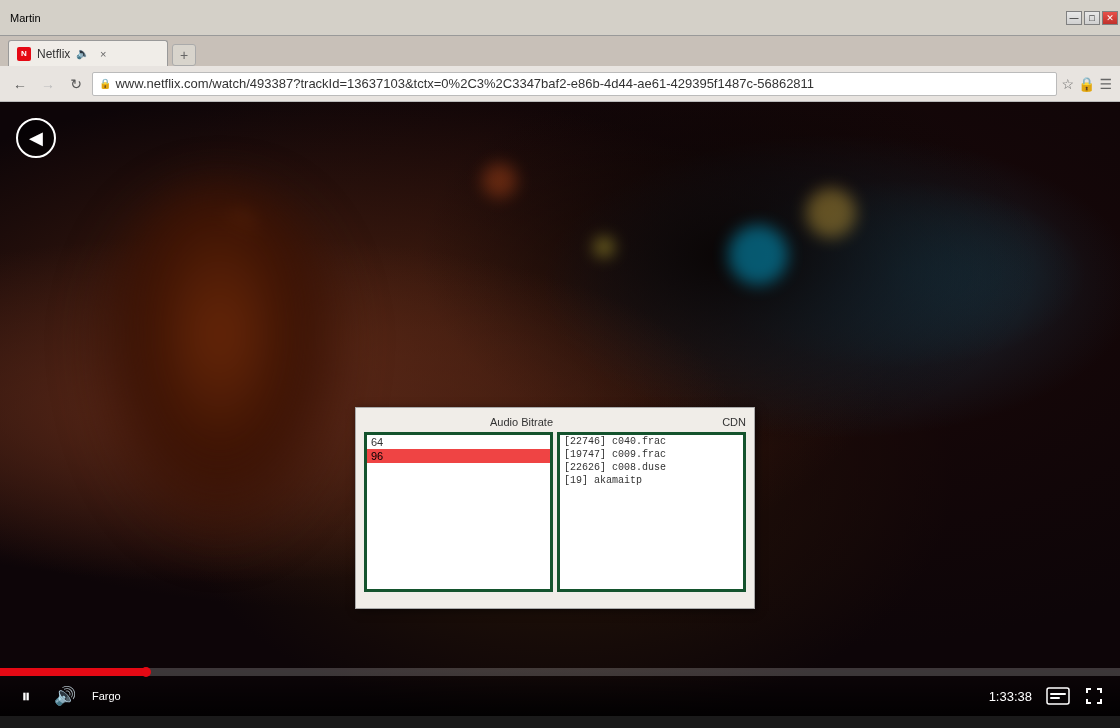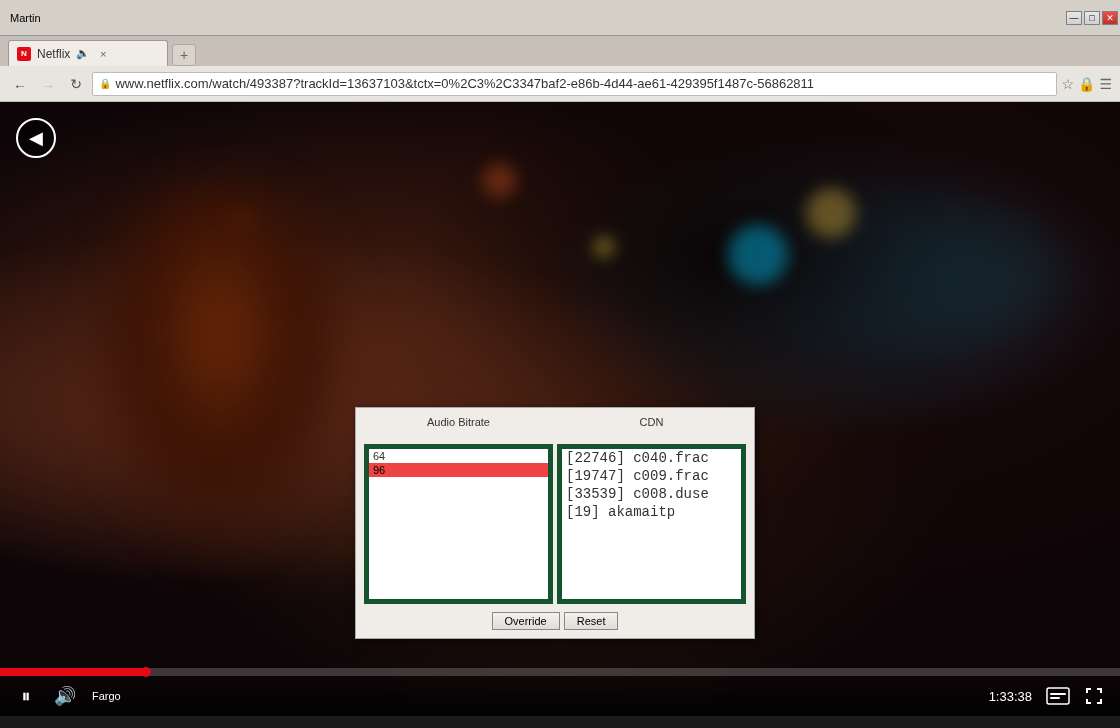--- a/index.html
+++ b/index.html
@@ -221,26 +221,26 @@
       margin-bottom: 8px;
     }
     .bitrate-col {
       flex: 1;
       display: flex;
       flex-direction: column;
     }
     .bitrate-col-header {
       font-size: 11px;
       color: #333;
-      text-align: center;
-      margin-bottom: 16px;
+      text-align: right;
+      margin-bottom: 4px;
       font-family: Arial, sans-serif;
     }
     .bitrate-listbox {
-      border: 5px solid #14532d;
+      border: 3px solid #14532d;
       background: #fff;
       height: 160px;
       overflow-y: scroll;
       font-size: 11px;
       color: #333;
       font-family: Arial, sans-serif;
     }
     .bitrate-listbox::-webkit-scrollbar {
       width: 14px;
     }
@@ -253,21 +253,21 @@
     }
     .list-item {
       padding: 1px 4px;
       cursor: pointer;
     }
     .list-item.selected {
       background: #ef4444;
       color: #000;
     }
     .cdn-listbox {
-      font-size: 14px;
+      font-size: 10px;
       font-family: 'Courier New', monospace;
     }
     .bitrate-footer {
       display: flex;
       justify-content: center;
       gap: 4px;
     }
     .dialog-btn {
       padding: 2px 12px;
       border: 1px solid #888;
@@ -417,28 +417,24 @@
           <div class="list-item selected">96</div>
         </div>
       </div>
 
 
       <div class="bitrate-col">
         <div class="bitrate-col-header">CDN</div>
         <div class="bitrate-listbox cdn-listbox">
           <div class="list-item">[22746] c040.frac</div>
           <div class="list-item">[19747] c009.frac</div>
-          <div class="list-item">[33539] c008.duse</div>
+          <div class="list-item">[22626] c008.duse</div>
           <div class="list-item">[19] akamaitp</div>
         </div>
       </div>
-    </div>
-    <div class="bitrate-footer">
-      <button class="dialog-btn">Override</button>
-      <button class="dialog-btn">Reset</button>
     </div>
   </div>
 
   <div class="video-controls">
     <div class="progress-bar-container">
       <div class="progress-bar-fill">
         <div class="progress-dot"></div>
       </div>
     </div>
     <div class="controls-row">

